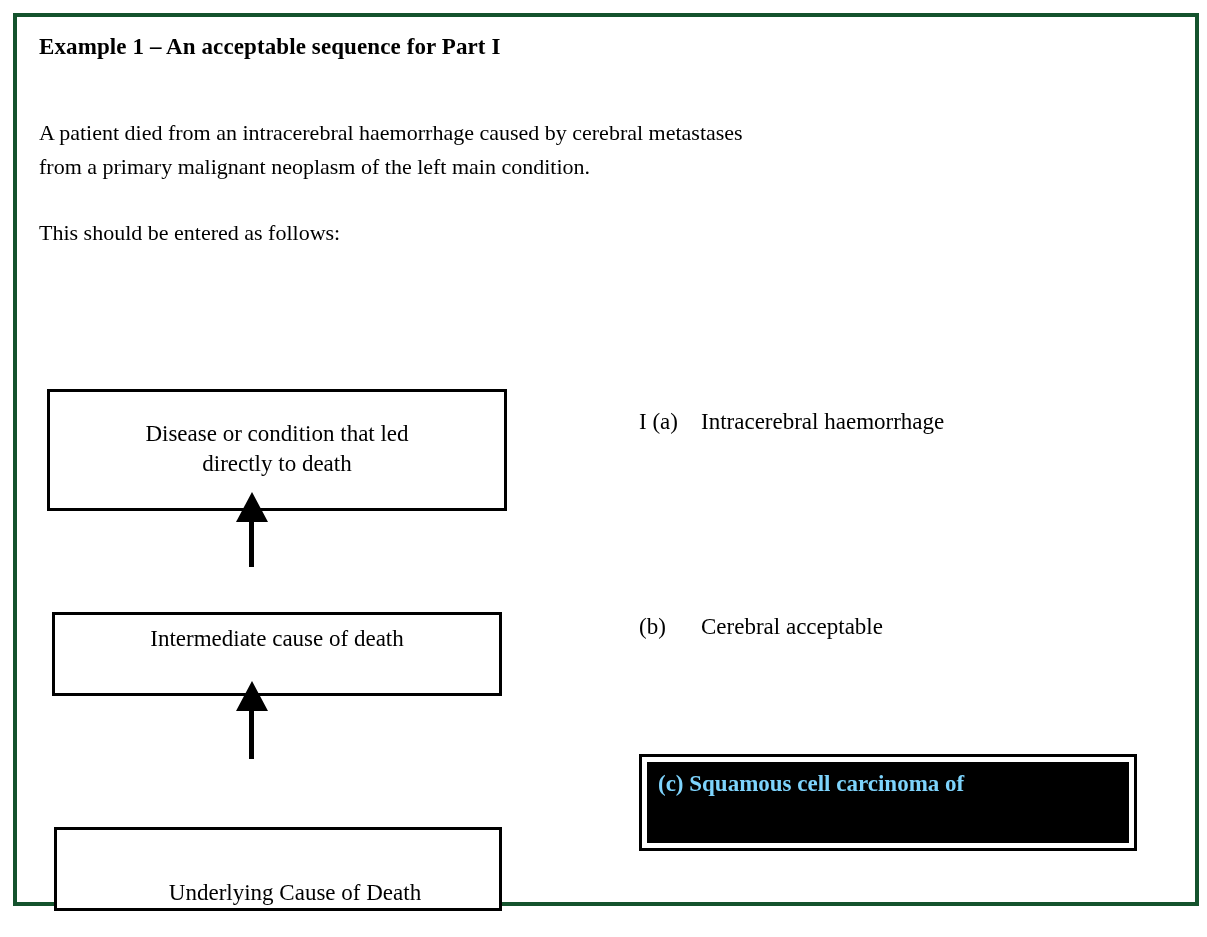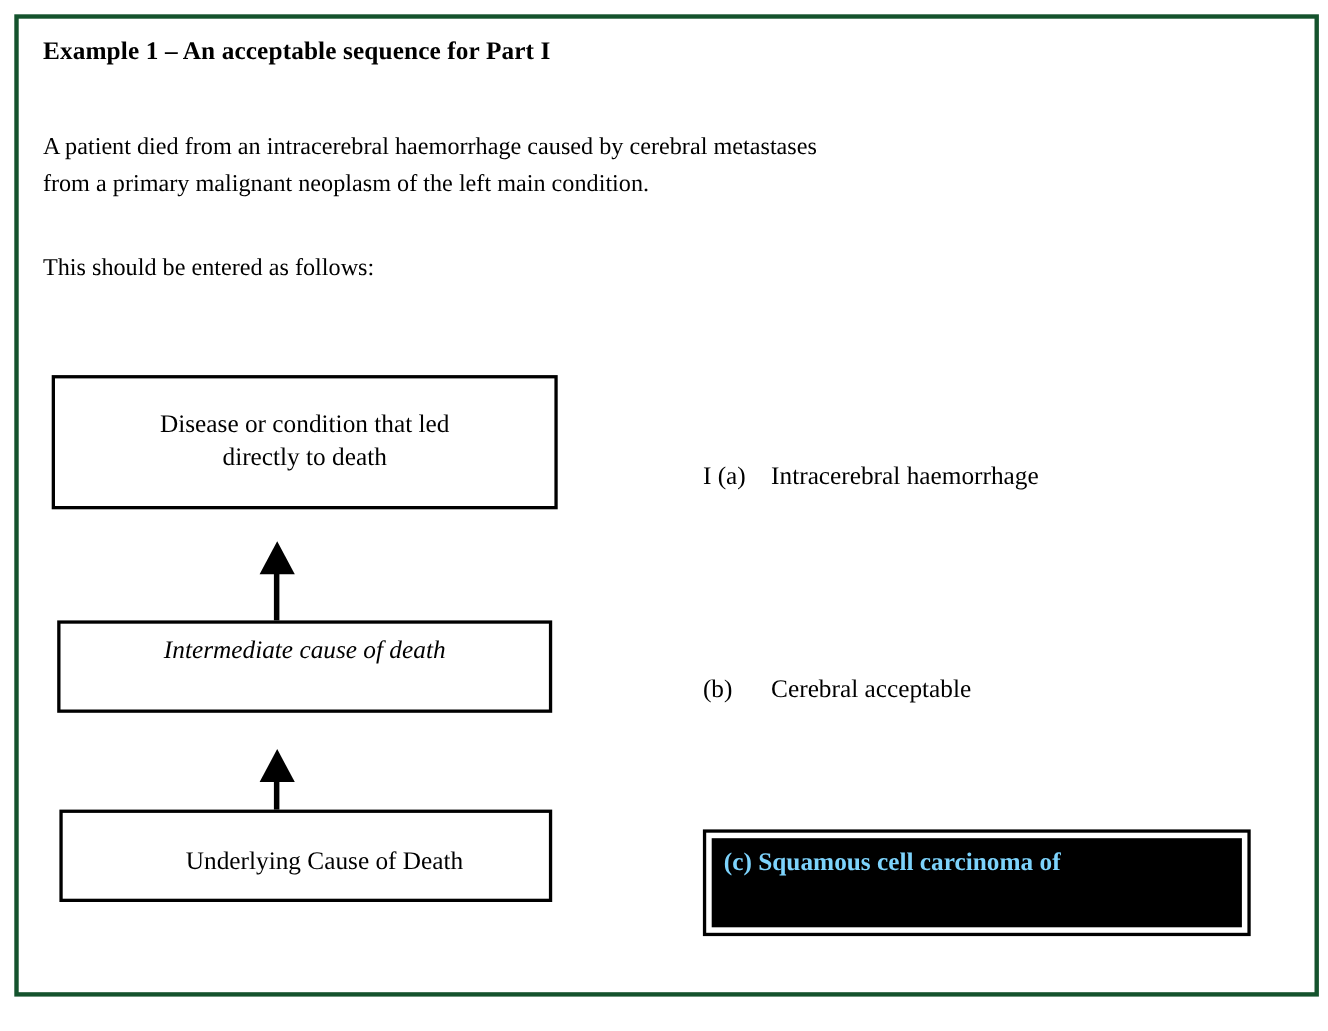--- a/index.html
+++ b/index.html
@@ -44,64 +44,64 @@
     top: 99px;
     width: 1090px;
     font-size: 22px;
     line-height: 34px;
   }
   #intro-paragraph .line2 { display: block; }
 
   #entered-as-follows {
     position: absolute;
     left: 22px;
-    top: 213px;
+    top: 203px;
     font-size: 22px;
     white-space: nowrap;
   }
 
   
   .flow-box {
     position: absolute;
     border: 3px solid #000000;
     background: #ffffff;
     box-sizing: border-box;
     display: flex;
     justify-content: center;
     font-size: 23px;
     line-height: 30px;
     text-align: center;
+    margin-top: 48px;
   }
   .flow-box .box-text { display: block; }
 
   #flow-box-1 {
     left: 30px;
     top: 324px;
     width: 460px;
     height: 122px;
     align-items: center;
   }
   #flow-box-1 .box-text { padding-bottom: 2px; }
 
   #flow-box-2 {
     left: 35px;
     top: 547px;
     width: 450px;
     height: 84px;
     align-items: flex-start;
-    font-style: italic;
   }
   #flow-box-2 .box-text { padding-top: 9px; }
 
   #flow-box-3 {
     left: 37px;
-    top: 719px;
+    top: 762px;
     width: 448px;
     height: 84px;
-    align-items: center;
+    align-items: flex-end;
     padding-left: 34px;
   }
   #flow-box-3 .box-text { padding-top: 9px; }
 
   
   .arrow { position: absolute; }
   .arrow .shaft {
     position: absolute;
     left: 13px;
     top: 26px;
@@ -124,21 +124,21 @@
 
   #arrow-2 { left: 219px; top: 664px; width: 32px; height: 78px; }
   #arrow-2 .shaft { height: 52px; }
 
   
   .part-entry {
     position: absolute;
     font-size: 23px;
     white-space: nowrap;
   }
-  #entry-a { left: 622px; top: 403px; }
+  #entry-a { left: 622px; top: 392px; }
   #entry-b { left: 622px; top: 597px; }
 
   .entry-label  { display: inline-block; }
   .entry-text   { display: inline-block; }
 
   #entry-a .entry-label { width: 62px; }
   #entry-b .entry-label { width: 62px; }
 
   
   #entry-c-box {

